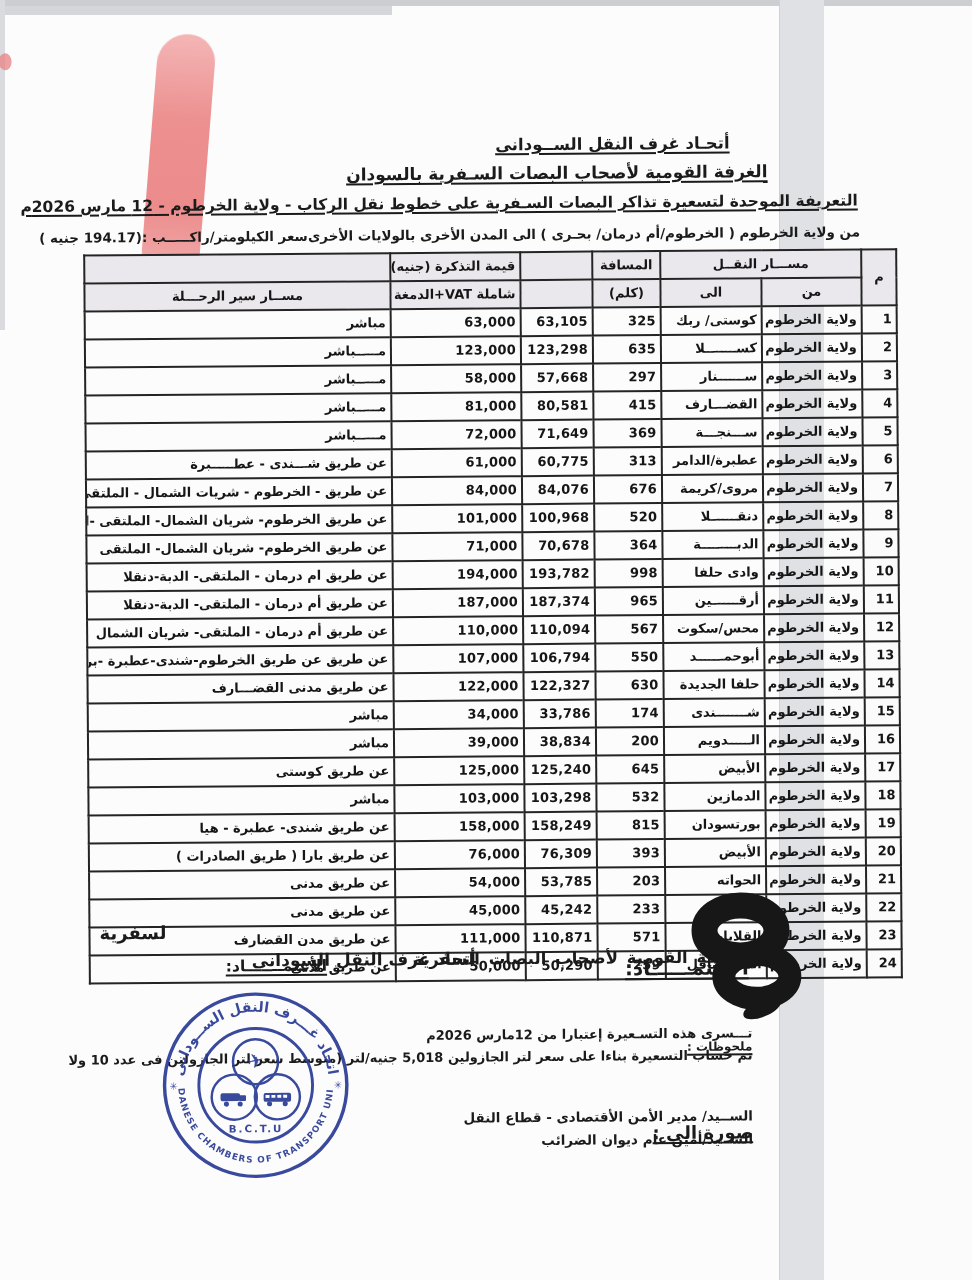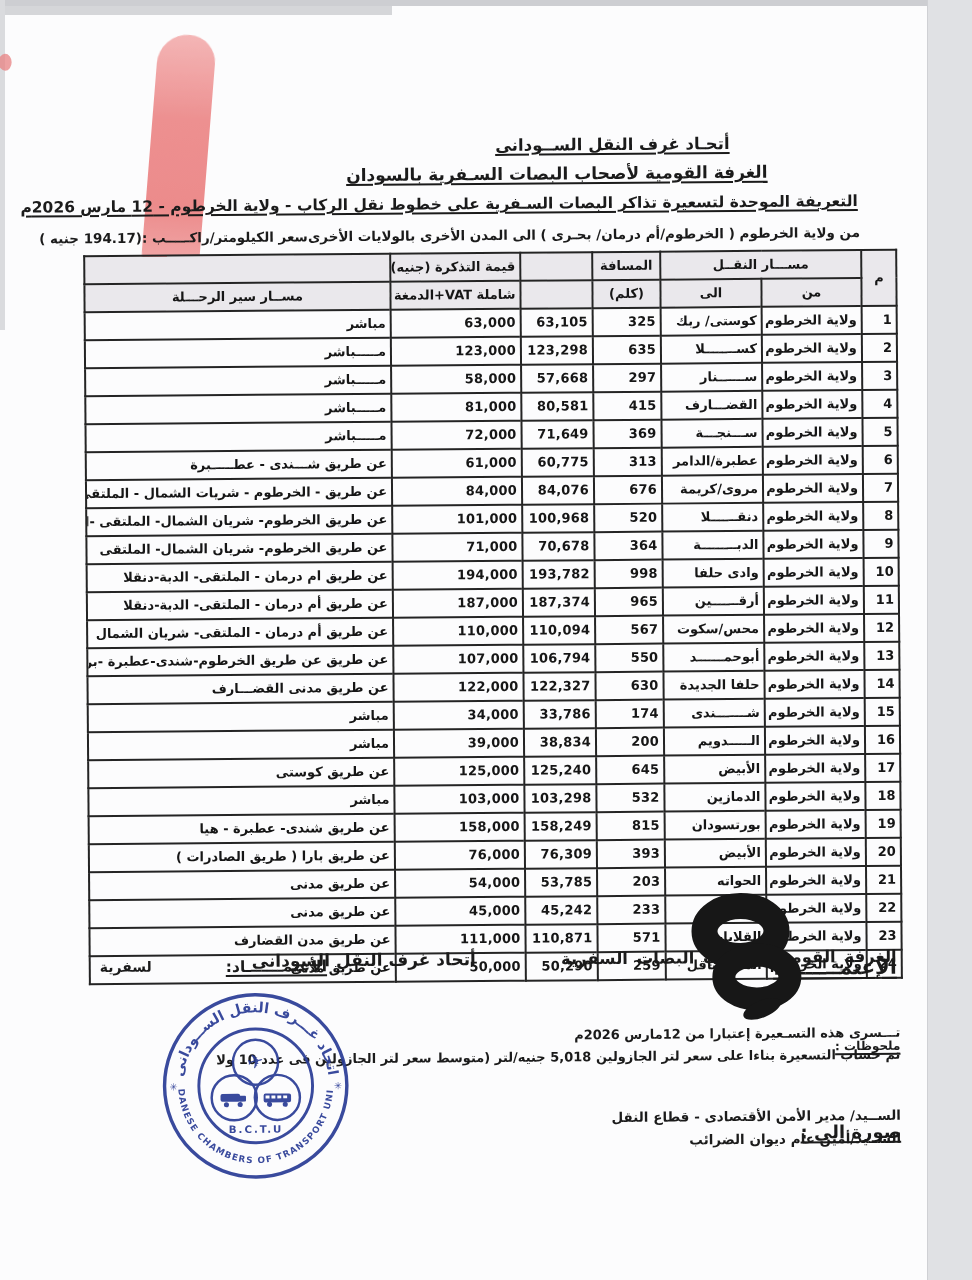--- a/index.html
+++ b/index.html
@@ -2,21 +2,21 @@
 <html lang="ar"><head>
 <meta charset="utf-8">
 <style>
   html,body{margin:0;padding:0;}
   body{
     width:972px;height:1280px;overflow:hidden;
     background:#fbfbfc;
     font-family:"DejaVu Sans",sans-serif;
     -webkit-font-smoothing:antialiased;
   }
-  .canvas{position:relative;width:972px;height:1280px;background:#fcfcfd;}
+  .canvas{position:relative;width:824px;height:1280px;background:#fcfcfd;}
   
   .edge-top{position:absolute;left:0;top:0;width:972px;height:6px;background:#cdced2;}
   .edge-top2{position:absolute;left:0;top:0;width:392px;height:15px;background:#d5d6d9;}
   .edge-left{position:absolute;left:0;top:0;width:5px;height:330px;background:#dadbde;}
   .edge-right{position:absolute;right:0;top:0;width:44px;height:1280px;background:#e0e1e4;border-left:1px solid #cfd0d4;}
   .sheet{position:absolute;inset:0;transform:rotate(-0.45deg);transform-origin:50% 38%;color:#1b1b1b;}
   
   .red-streak{position:absolute;left:152px;top:32px;width:58px;height:246px;
     background:linear-gradient(178deg,#f2a3a3 0%,#e97272 35%,#e86c6c 70%,#f09a9a 100%);
     border-radius:34px 30px 26px 30px;opacity:.78;transform:rotate(5deg);filter:blur(.6px);}
@@ -338,21 +338,21 @@
             <td class="c-right">عن طريق مدنى</td>
           </tr>
         </tbody>
     </table>
 
     <div class="blk u" style="right:79px;top:922px;font-size:20px;">الإعتمــــــاد:</div>
     <div class="blk" style="right:79px;top:950px;font-size:16.5px;word-spacing:3px;">الغرفة القومية لأصحاب البصات السفرية</div>
 
     <div class="blk u" style="left:222px;top:920px;font-size:15.5px;">الأعتمـــــــاد:</div>
     <div class="blk" style="left:248px;top:949px;font-size:17px;">أتحاد غرف النقل السودانى</div>
-    <div class="blk" style="left:96px;top:956px;font-size:14px;">لسفرية</div>
+    <div class="blk" style="left:96px;top:920px;font-size:18px;">لسفرية</div>
 
     <div class="blk u" style="right:76px;top:1006px;font-size:12px;">ملحوظات :</div>
     <div class="blk" style="right:76px;top:1028px;font-size:13px;">تـــسرى هذه التسـعيرة إعتبارا  من 12مارس  2026م</div>
     <div class="blk" style="right:76px;top:1050px;font-size:13px;">تم حساب التسعيرة  بناءا على سعر لتر الجازولين 5,018 جنيه/لتر  (متوسط سعر لتر الجازولين فى عدد 10 ولا</div>
 
     <div class="blk u" style="right:76px;top:1088px;font-size:18px;">صورة الى :</div>
     <div class="blk" style="right:76px;top:1110px;font-size:13.5px;">الســيد/ مدير  الأمن الأقتصادى -  قطاع النقل</div>
     <div class="blk" style="right:76px;top:1133px;font-size:13.5px;">الســيد/أمين عام ديوان الضرائب</div>
 
     <svg class="stamp" viewBox="-100 -100 200 200">

